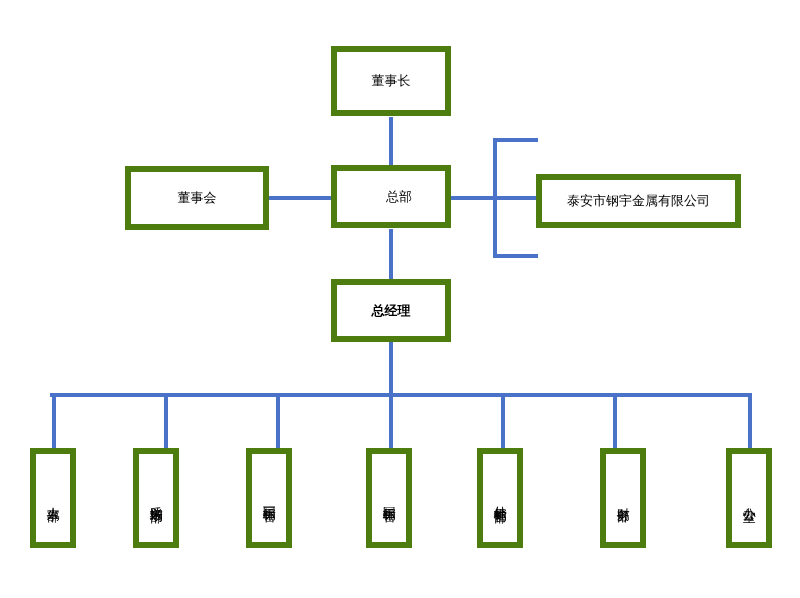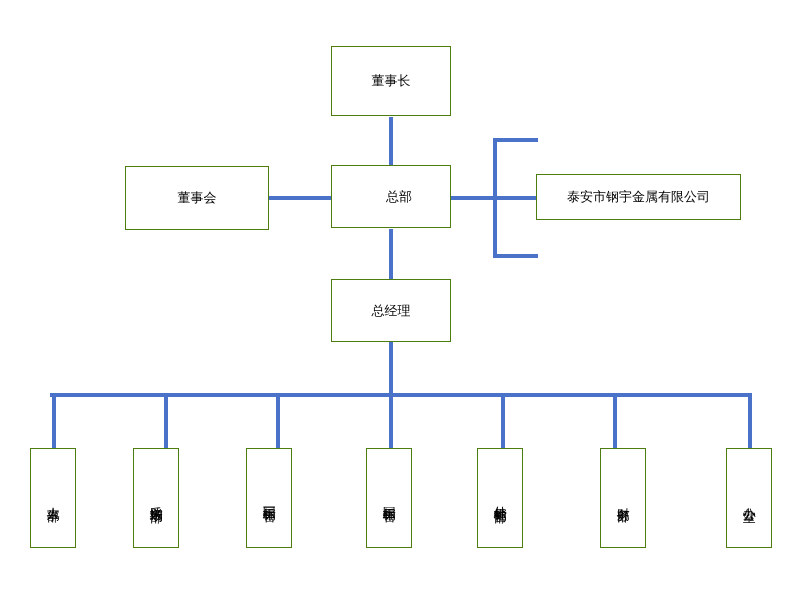--- a/index.html
+++ b/index.html
@@ -13,21 +13,21 @@
   #chart {
     position: relative;
     width: 800px;
     height: 598px;
     background: #ffffff;
     overflow: hidden;
   }
   .node {
     position: absolute;
     box-sizing: border-box;
-    border: 1px solid #4d7c0f;
+    border: 6px solid #4d7c0f;
     background: #ffffff;
     display: flex;
     align-items: center;
     justify-content: center;
     color: #000000;
     font-size: 13px;
     line-height: 1.35;
     z-index: 3;
     text-align: center;
   }
@@ -84,25 +84,25 @@
   </div>
 
   <div class="node" style="left:125px; top:166px; width:144px; height:64px;">
     <span class="label">董事会</span>
   </div>
 
   <div class="node" style="left:331px; top:165px; width:120px; height:63px;padding-left:16px;">
     <span class="label">总部</span>
   </div>
 
-  <div class="node" style="left:331px; top:279px; width:120px; height:63px;">
+  <div class="node" style="left:331px; top:279px; width:120px; height:63px;font-weight:bold;">
     <span class="label">总经理</span>
   </div>
 
-  <div class="node" style="left:536px; top:174px; width:205px; height:46px;">
+  <div class="node" style="left:536px; top:174px; width:205px; height:54px;">
     <span class="label">泰安市钢宇金属有限公司</span>
   </div>
 
   <div class="node vert" style="left:30px; top:448px; width:46px; height:100px;">
     <span class="label">人事部</span>
   </div>
   <div class="node vert" style="left:133px; top:448px; width:46px; height:100px;">
     <span class="label">采购市场部</span>
   </div>
   <div class="node vert" style="left:246px; top:448px; width:46px; height:100px;">

